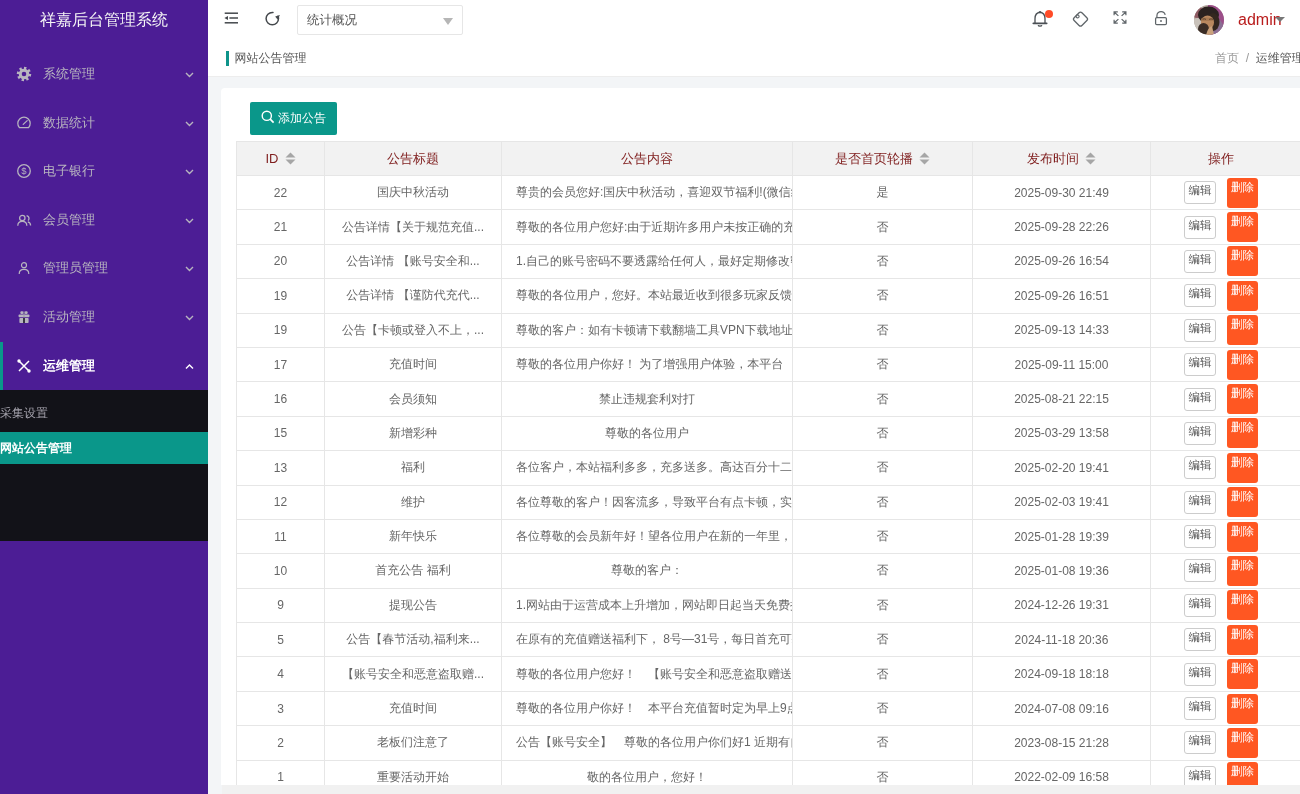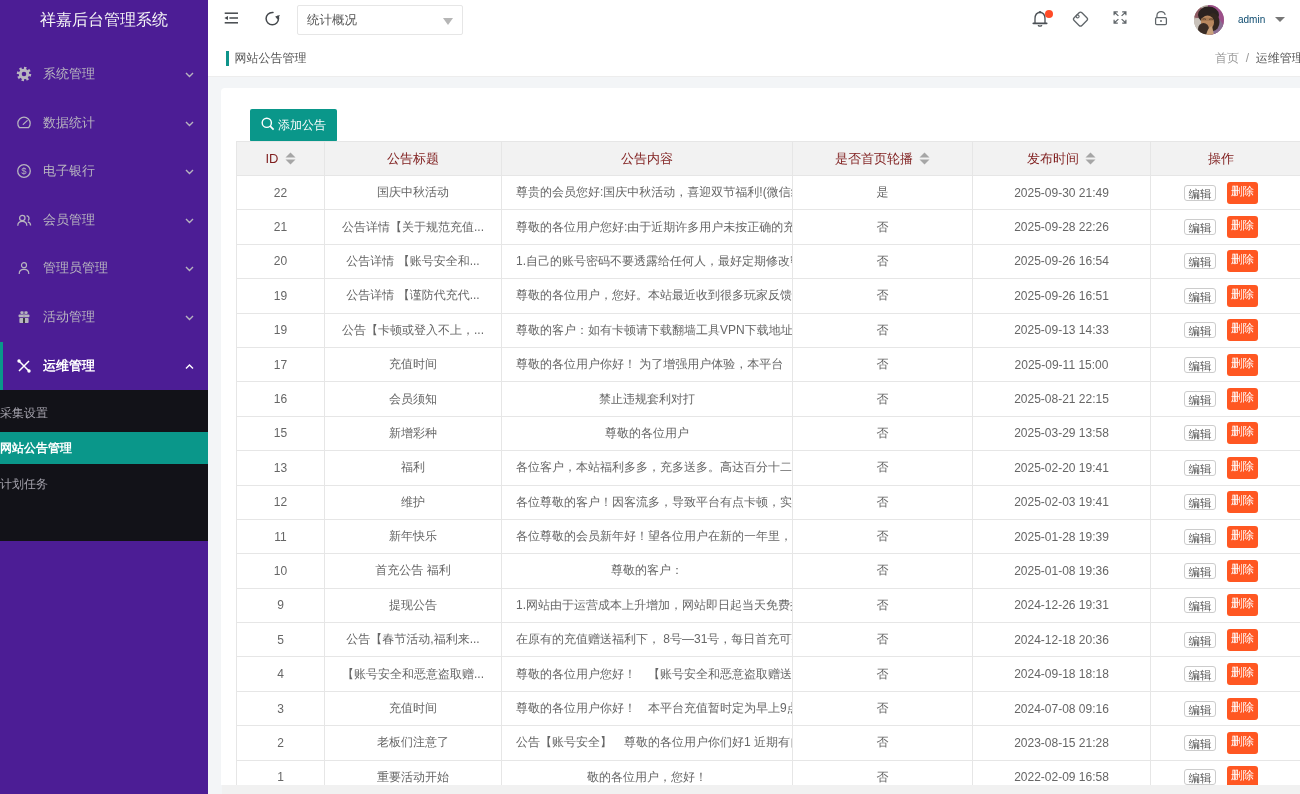--- a/index.html
+++ b/index.html
@@ -17,51 +17,51 @@
 .stripe { position:absolute; left:0; top:342px; width:3px; height:48px; background:#0a978a; }
 .subpanel { position:absolute; left:0; top:390px; width:208px; height:151px; background:#121218; }
 .sitem { position:absolute; left:0; width:208px; height:35px; line-height:35px; color:#a5a3ad; font-size:12px; }
 .sitem.sel { background:#0a978a; color:#fff; height:32px; line-height:32px; font-weight:600; }
 
 
 .topbar { position:absolute; left:208px; top:0; width:1092px; height:57px; background:#fff; border-bottom:1px solid #e6e6e6; }
 .tico { position:absolute; top:0; }
 .selbox { position:absolute; left:89px; top:4.5px; width:166px; height:30.5px; border:1px solid #e6e6e6; border-radius:2px; font-size:12.5px; color:#555; line-height:28px; padding-left:9px; background:#fff; }
 .selbox .caret { position:absolute; right:9px; top:12px; width:0; height:0; border-left:5.5px solid transparent; border-right:5.5px solid transparent; border-top:7.5px solid #b6b6b6; }
-.adminname { position:absolute; left:1030px; top:0; height:40px; line-height:40px; font-size:10px; color:#0c4a6e; }
+.adminname { position:absolute; left:1030px; top:0; height:40px; line-height:40px; font-size:16px; color:#b91c1c; }
 .admincaret { position:absolute; left:1067px; top:17px; width:0; height:0; border-left:5px solid transparent; border-right:5px solid transparent; border-top:5.5px solid #777; }
 .avatar { position:absolute; left:986px; top:5px; width:30px; height:30px; border-radius:50%; overflow:hidden; }
 .reddot { position:absolute; left:837px; top:10px; width:8px; height:8px; border-radius:50%; background:#ff4b27; }
 
 
 .titlebar { position:absolute; left:208px; top:41px; width:1092px; height:36px; background:#fff; border-bottom:1px solid #ededed; }
 .tmark { position:absolute; left:17.7px; top:9.7px; width:3px; height:15px; background:#0e948a; }
 .ttext { position:absolute; left:26.5px; top:0; height:35px; line-height:35px; font-size:12px; color:#555; }
 .crumb { position:absolute; left:1007px; top:0; height:35px; line-height:35px; font-size:12px; color:#999; white-space:nowrap; }
 .crumb b { color:#555; font-weight:normal; }
 
 
 .content { position:absolute; left:208px; top:77px; width:1092px; height:717px; background:#f3f5f7; }
 .card { position:absolute; left:13px; top:11px; width:1079px; height:697px; background:#fff; border-radius:4px 0 0 0; }
-.addbtn { position:absolute; left:29px; top:21px; width:87px; height:33px; background:#0a978a; border-radius:2px; color:#fff; font-size:12px; line-height:33px; text-align:center; }
+.addbtn { position:absolute; left:29px; top:14px; width:87px; height:33px; background:#0a978a; border-radius:2px; color:#fff; font-size:12px; line-height:33px; text-align:center; }
 .addbtn svg { vertical-align:-2px; margin-right:3px; }
 
 
 .tblwrap { position:absolute; left:15px; top:53px; width:1064px; height:644px; overflow:hidden; }
 table { border-collapse:collapse; table-layout:fixed; width:1084px; font-size:12px; color:#666; }
 th, td { border:1px solid #e6e6e6; font-weight:normal; text-align:center; padding:0 14px; overflow:hidden; white-space:nowrap; }
 th { background:#f2f2f2; color:#7f1d1d; height:34px; font-size:13px;margin-left:8px; }
 td { height:34.4px; }
 td.lft { text-align:left; }
 col.c1{width:88px} col.c2{width:177px} col.c3{width:291px} col.c4{width:180px} col.c5{width:178px} col.c6{width:170px}
 .tit { text-overflow:ellipsis; }
 th .sort { display:inline-block; vertical-align:-2px; margin-left:6px; }
 .opcell { padding-right:43px; }
-.btn-edit { display:inline-block; width:32px; height:16px; line-height:16px; font-size:11.5px; color:#555; background:#fff; border:1px solid #ccc; border-radius:3px; vertical-align:middle; }
-.btn-del { display:inline-block; width:31px; height:22px; line-height:18px; font-size:11.5px; color:#fff; background:#ff5722; border-radius:3px; margin-left:11px; vertical-align:middle; }
+.btn-edit { display:inline-block; width:32px; height:23px; line-height:16px; font-size:11.5px; color:#555; background:#fff; border:1px solid #ccc; border-radius:3px; vertical-align:middle; }
+.btn-del { display:inline-block; width:31px; height:30px; line-height:18px; font-size:11.5px; color:#fff; background:#ff5722; border-radius:3px; margin-left:11px; vertical-align:middle; }
 .strip { position:absolute; left:222px; top:785px; width:1078px; height:9px; background:#f1f1f1; z-index:4; }
 </style>
 </head>
 <body>
 
 <div class="sidebar">
   <div class="logo">祥嘉后台管理系统</div>
   <div class="mitem" style="top:50px">
     <svg class="mic" viewBox="0 0 16 16">
         <path fill="#b7b4bf" fill-rule="evenodd" d="M15.30 8.00 L14.74 10.79 L12.90 10.03 L11.75 11.75 L13.16 13.16 L10.79 14.74 L10.03 12.90 L8.00 13.30 L8.00 15.30 L5.21 14.74 L5.97 12.90 L4.25 11.75 L2.84 13.16 L1.26 10.79 L3.10 10.03 L2.70 8.00 L0.70 8.00 L1.26 5.21 L3.10 5.97 L4.25 4.25 L2.84 2.84 L5.21 1.26 L5.97 3.10 L8.00 2.70 L8.00 0.70 L10.79 1.26 L10.03 3.10 L11.75 4.25 L13.16 2.84 L14.74 5.21 L12.90 5.97 L13.30 8.00 Z M10.30 8.00 A2.3 2.3 0 1 0 5.70 8.00 A2.3 2.3 0 1 0 10.30 8.00 Z"></path>
@@ -139,21 +139,20 @@
         <circle cx="13" cy="13" r="1.7" fill="#fff"></circle>
       </svg>
     <span class="mtx" style="font-weight:bold">运维管理</span>
     <svg class="chev" viewBox="0 0 11 11">
         <polyline points="2,7.5 5.5,4 9,7.5" fill="none" stroke="#fff" stroke-width="1.4"></polyline>
       </svg>
   </div>
   <div class="subpanel">
     <div class="sitem" style="top:6px">采集设置</div>
     <div class="sitem sel" style="top:41.5px">网站公告管理</div>
-    <div class="sitem" style="top:76.5px">计划任务</div>
   </div>
 </div>
 
 <div class="topbar">
   <svg class="tico" style="left:16px;top:12px" width="15" height="12" viewBox="0 0 15 12">
       <g stroke="#44484c" stroke-width="1.5">
         <path d="M0.7 1.2 H14"></path>
         <path d="M5.4 6 H14"></path>
         <path d="M0.7 10.8 H14"></path>
       </g>
@@ -353,21 +352,21 @@
           <td class="lft">1.网站由于运营成本上升增加，网站即日起当天免费提现</td>
           <td>否</td>
           <td>2024-12-26 19:31</td>
           <td class="opcell"><span class="btn-edit">编辑</span><span class="btn-del">删除</span></td>
         </tr>
         <tr>
           <td>5</td>
           <td class="tit">公告【春节活动,福利来...</td>
           <td class="lft">在原有的充值赠送福利下， 8号—31号，每日首充可获得</td>
           <td>否</td>
-          <td>2024-12-18 20:36</td>
+          <td>2024-11-18 20:36</td>
           <td class="opcell"><span class="btn-edit">编辑</span><span class="btn-del">删除</span></td>
         </tr>
         <tr>
           <td>4</td>
           <td class="tit">【账号安全和恶意盗取赠...</td>
           <td class="lft">尊敬的各位用户您好！　【账号安全和恶意盗取赠送查封】</td>
           <td>否</td>
           <td>2024-09-18 18:18</td>
           <td class="opcell"><span class="btn-edit">编辑</span><span class="btn-del">删除</span></td>
         </tr>

